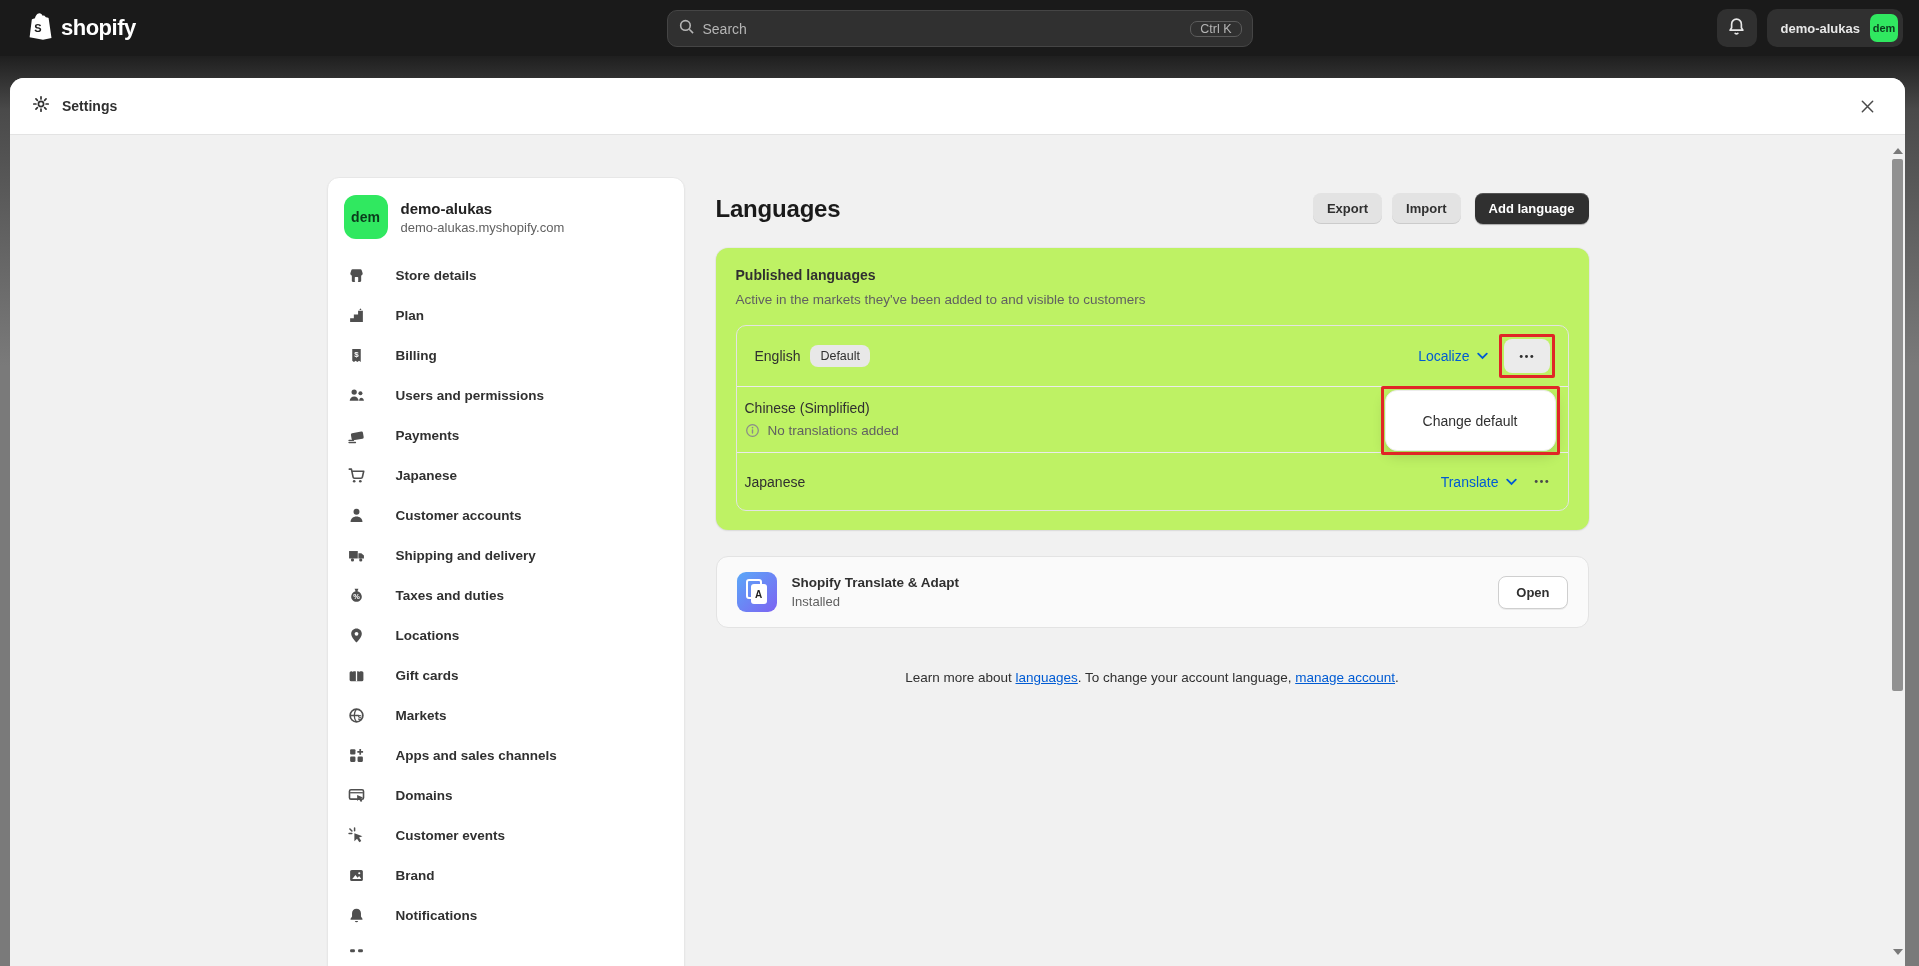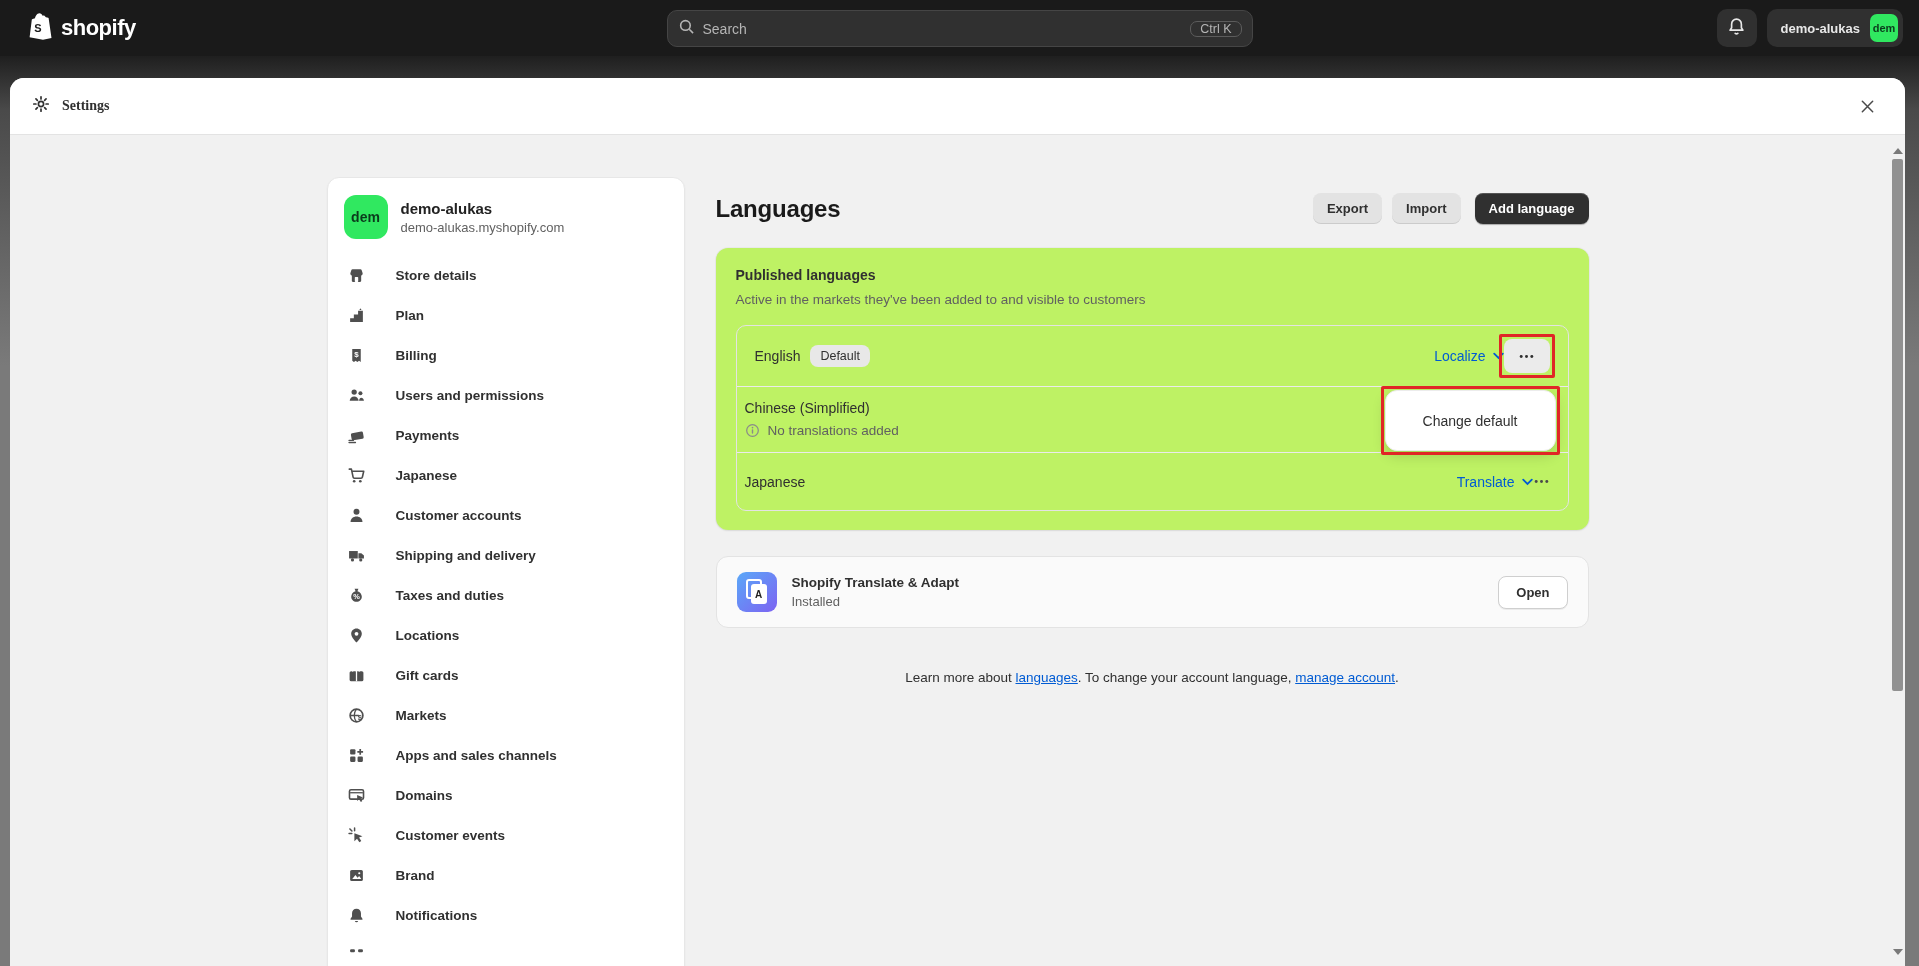--- a/index.html
+++ b/index.html
@@ -26,21 +26,21 @@
   .avatar-sm { width:28px; height:28px; border-radius:7px; display:flex;
     align-items:center; justify-content:center; font-size:11px; font-weight:700;
     color:#0b3b1c; }
 
   
   .backdrop { position:relative; height:910px;
     background:linear-gradient(#1f1f1f 0%, #4a4a4a 6%, #7a7a7a 34%); }
   .modal { position:absolute; left:10px; right:14px; top:22px; bottom:0;
     background:#f1f1f1; border-radius:14px 14px 0 0; overflow:hidden; }
   .modal-header { height:57px; background:#fff; border-bottom:1px solid #e3e3e3;
-    display:flex; align-items:center; padding:0 22px; gap:12px;font-family:Liberation Serif, serif; }
+    display:flex; align-items:center; padding:0 22px; gap:12px; }
   .modal-title { font-size:14px; font-weight:700; color:#303030; }
   .close-btn { margin-left:auto; width:32px; height:32px; display:flex;
     align-items:center; justify-content:center; border-radius:8px; cursor:pointer; }
 
   .modal-content { position:relative; height:calc(100% - 57px); overflow:hidden;
     padding-top:42px; }
   .layout { width:1262px; margin:0 auto; display:flex; gap:31px; align-items:flex-start; }
 
   
   .sidebar { width:358px; background:#fff; border:1px solid #e7e7e7; border-radius:12px;
@@ -74,21 +74,21 @@
     margin-top:24px; box-shadow:0 1px 2px rgba(0,0,0,.07), 0 0 0 1px rgba(0,0,0,.03); }
   .card-h { font-size:14px; font-weight:650; color:#303030; }
   .card-sub { font-size:13.5px; color:#616161; margin-top:9px; }
 
   .lang-box { border:1px solid #e3e3e3; border-radius:10px; margin-top:18px; }
   .lang-row { display:flex; align-items:center; padding:0 18px; min-height:60px;justify-content:flex-end; }
   .lang-row + .lang-row { border-top:1px solid #ebebeb;padding-left:8px; }
   .lang-name { font-size:14px; color:#303030; }
   .badge { background:#e8e8e8; border-radius:8px; padding:4px 10px; font-size:12.5px;
     color:#303030; margin-left:10px; }
-  .row-right { margin-left:auto; display:flex; align-items:center; }
+  .row-right { margin-left:auto; display:flex; align-items:center; gap:16px; }
   .link-action { display:flex; align-items:center; gap:7px; color:#005bd3;
     font-size:14px; cursor:pointer; }
   .dots-btn { position:relative; width:46px; height:34px; background:#ebebeb;
     border-radius:8px; display:flex; align-items:center; justify-content:center;
     color:#303030; cursor:pointer; }
   .dots-plain { color:#4a4a4a; display:flex; align-items:center; cursor:pointer; }
   .row-multi { flex-direction:column; align-items:stretch; padding:13px 18px 14px; }
   .note-line { display:flex; align-items:center; gap:8px; margin-top:7px;
     color:#616161; font-size:13.5px; }
   .note-line .ic { color:#8a8a8a; display:flex; }

